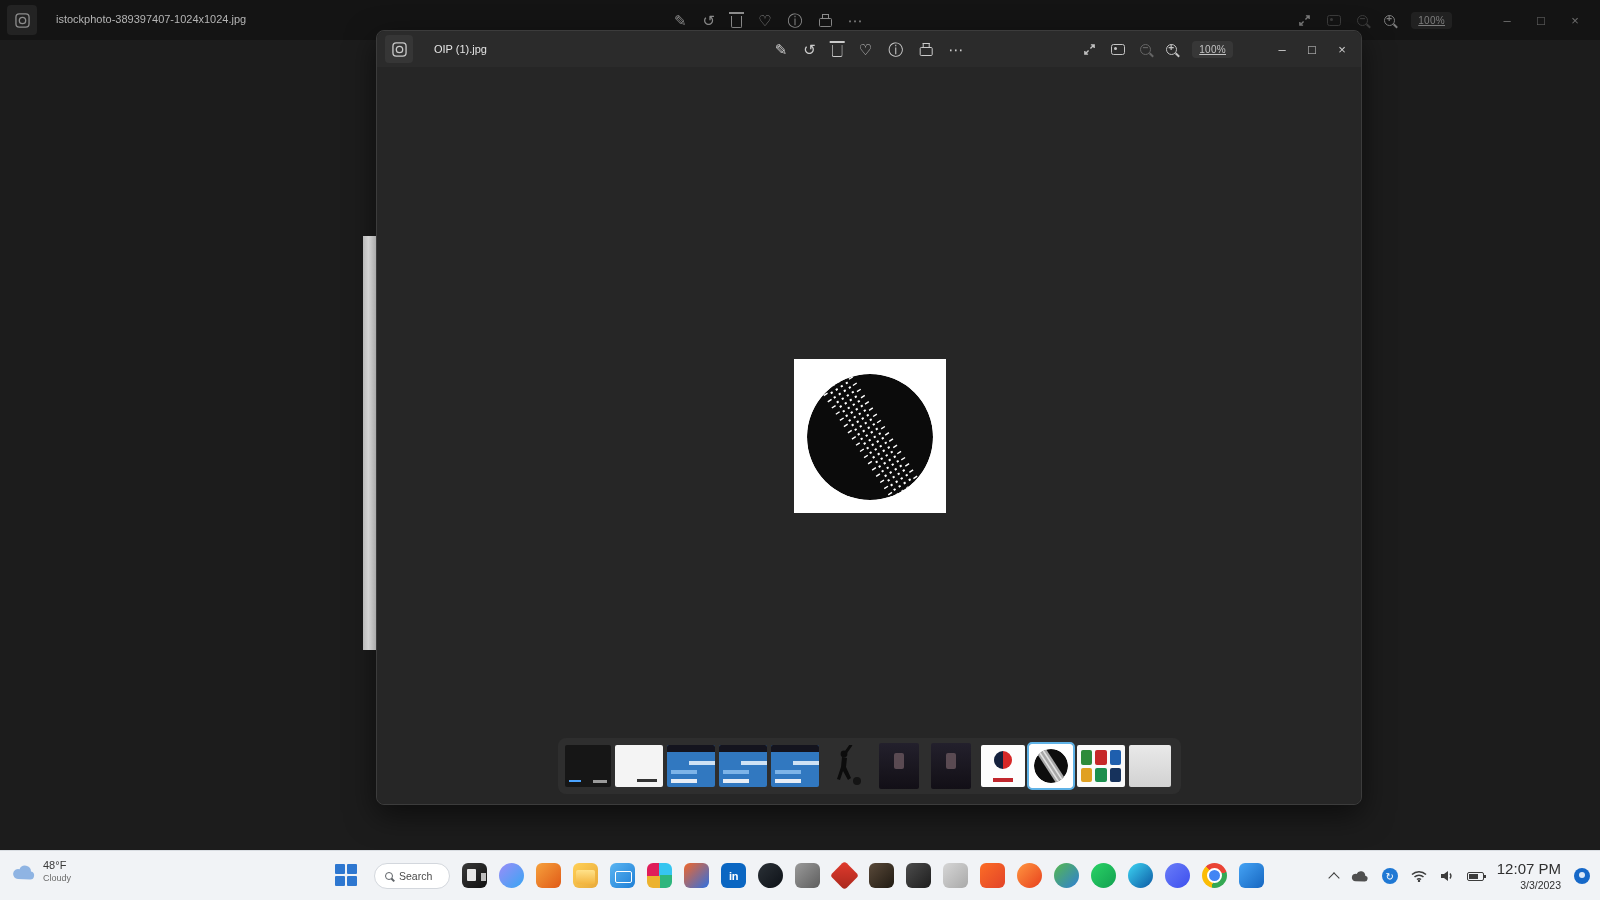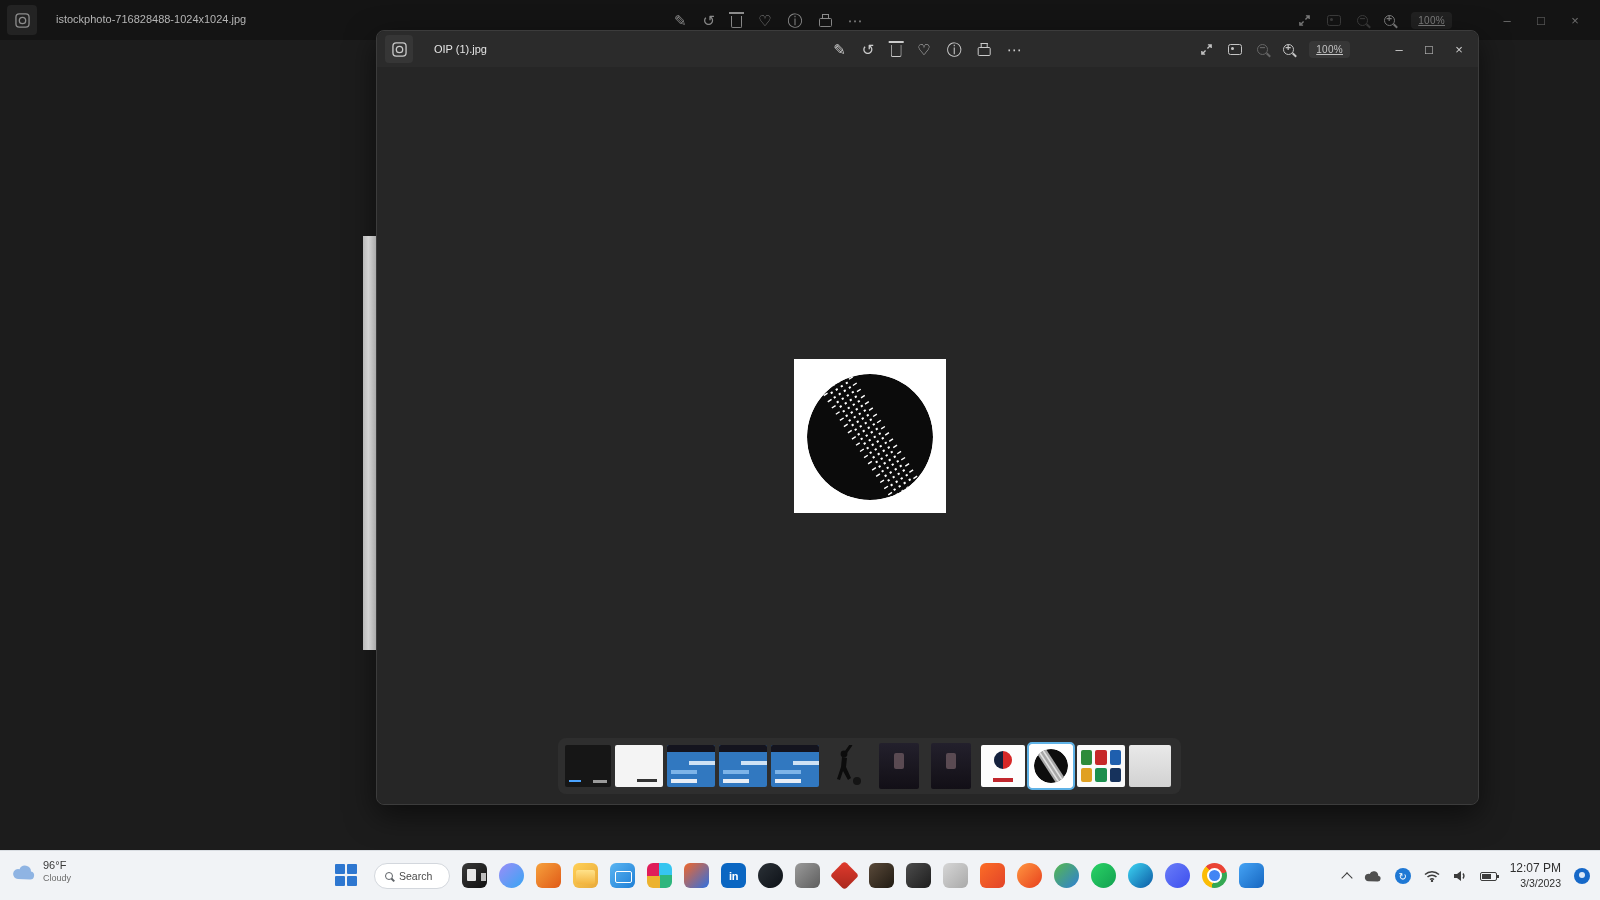--- a/index.html
+++ b/index.html
@@ -35,21 +35,21 @@
   .icon-gallery::after { content:""; position:absolute; left:2px; top:2px; width:3px; height:3px; border-radius:50%; background:currentColor; }
   .icon-zoom { position:relative; width:11px; height:11px; border:1.6px solid currentColor; border-radius:50%; }
   .icon-zoom::after { content:""; position:absolute; width:5px; height:1.8px; background:currentColor;
                 transform:rotate(45deg); bottom:-2px; right:-4px; }
   .icon-zoom::before { position:absolute; top:-3px; left:1px; font-size:10px; font-weight:bold; }
   .icon-zoom.plus::before { content:"+"; }
   .icon-zoom.minus::before { content:"−"; left:1.5px; }
   .dim { opacity:.38; }
 
   
-  #viewer { position:absolute; left:376px; top:30px; width:1103px; height:775px; background:#262626;
+  #viewer { position:absolute; left:376px; top:30px; width:986px; height:775px; background:#262626;
             border:1px solid #3c3c3c; border-radius:8px; box-shadow:0 10px 30px rgba(0,0,0,.55); z-index:2; }
   #v-titlebar { position:absolute; left:0; top:0; right:0; height:36px; background:#2b2b2b; border-radius:8px 8px 0 0; }
   #v-appicon { position:absolute; left:8px; top:4px; width:28px; height:28px; background:#363636; }
   #v-title { position:absolute; left:57px; top:12px; font-size:11px; color:#e4e4e4; }
   #v-tools { left:50%; transform:translateX(-50%); top:0; height:36px; color:#cbcbcb; }
   #v-right { position:absolute; right:128px; top:0; height:36px; display:flex; align-items:center; gap:15px; color:#c4c4c4; }
   #v-winctl { position:absolute; right:4px; top:0; height:36px; display:flex; color:#cfcfcf; }
   #v-winctl .win-btn { width:30px; }
 
   #v-canvas { position:absolute; left:0; top:36px; right:0; bottom:0; background:#262626; border-radius:0 0 8px 8px; }
@@ -113,38 +113,38 @@
              border-radius:1px; box-shadow:12px 2px 0 -2px #bdbdbd; }
 
   #tray { position:absolute; right:10px; top:0; height:50px; display:flex; align-items:center; gap:13px; color:#3c3c3c; }
   .chev { width:8px; height:8px; border-top:1.7px solid #3c3c3c; border-left:1.7px solid #3c3c3c; transform:rotate(45deg); margin-top:3px; }
   .sync-badge { width:16px; height:16px; border-radius:50%; background:#1f78d4; position:relative; }
   .sync-badge::after { content:"↻"; position:absolute; inset:0; color:#fff; font-size:10px; display:flex; align-items:center; justify-content:center; }
   .battery { width:17px; height:9px; border:1.4px solid #3c3c3c; border-radius:2px; position:relative; }
   .battery::before { content:""; position:absolute; left:1px; top:1px; bottom:1px; width:9px; background:#3c3c3c; }
   .battery::after { content:""; position:absolute; right:-3.5px; top:2px; width:2px; height:3.5px; background:#3c3c3c; }
   #clock { display:flex; flex-direction:column; align-items:flex-end; line-height:1.3; }
-  #clock .t { font-size:12px; color:#2f2f2f; }
+  #clock .t { font-size:15px; color:#2f2f2f; }
   #clock .d { font-size:10.5px; color:#2f2f2f; }
   .notif { width:16px; height:16px; border-radius:50%; background:#1668c8; position:relative; }
   .notif::after { content:""; position:absolute; left:5px; top:4px; width:6px; height:6px; border-radius:50%; background:#ffffff; opacity:.85; }
 </style>
 </head>
 <body>
 
 <div id="desktop">
 
   <div id="outer-titlebar">
     <div id="outer-appicon" class="appicon-box">
       <svg width="15" height="15" viewBox="0 0 16 16">
           <rect x="1" y="1" width="14" height="14" rx="3.5" fill="none" stroke="#8d8d8d" stroke-width="1.4"></rect>
           <circle cx="8" cy="8" r="3.4" fill="none" stroke="#8d8d8d" stroke-width="1.4"></circle>
         </svg>
     </div>
-    <span id="outer-title">istockphoto-716828488-1024x1024.jpg</span>
+    <span id="outer-title">istockphoto-389397407-1024x1024.jpg</span>
 
     <div id="outer-tools" class="tb-center">
       <span class="glyph">✎</span>
       <span class="glyph">↺</span>
       <span class="icon-trash"></span>
       <span class="glyph">♡</span>
       <span class="glyph">ⓘ</span>
       <span class="icon-printer"></span>
       <span class="glyph">⋯</span>
     </div>
@@ -278,21 +278,21 @@
       </div>
     </div>
   </div>
 
   <div id="taskbar">
     <div id="weather">
       <svg width="24" height="16" viewBox="0 0 24 16">
         <path d="M6 15 a5 5 0 1 1 1.5-9.8 A6 6 0 0 1 19 7.5 a4 4 0 0 1-1 7.9 Z" fill="#8fb4e3"></path>
       </svg>
       <div class="wtxt">
-        <span class="temp">96°F</span>
+        <span class="temp">48°F</span>
         <span class="cond">Cloudy</span>
       </div>
     </div>
 
     <div id="start">
       <span></span>
         <span></span>
         <span></span>
         <span></span>
     </div>

